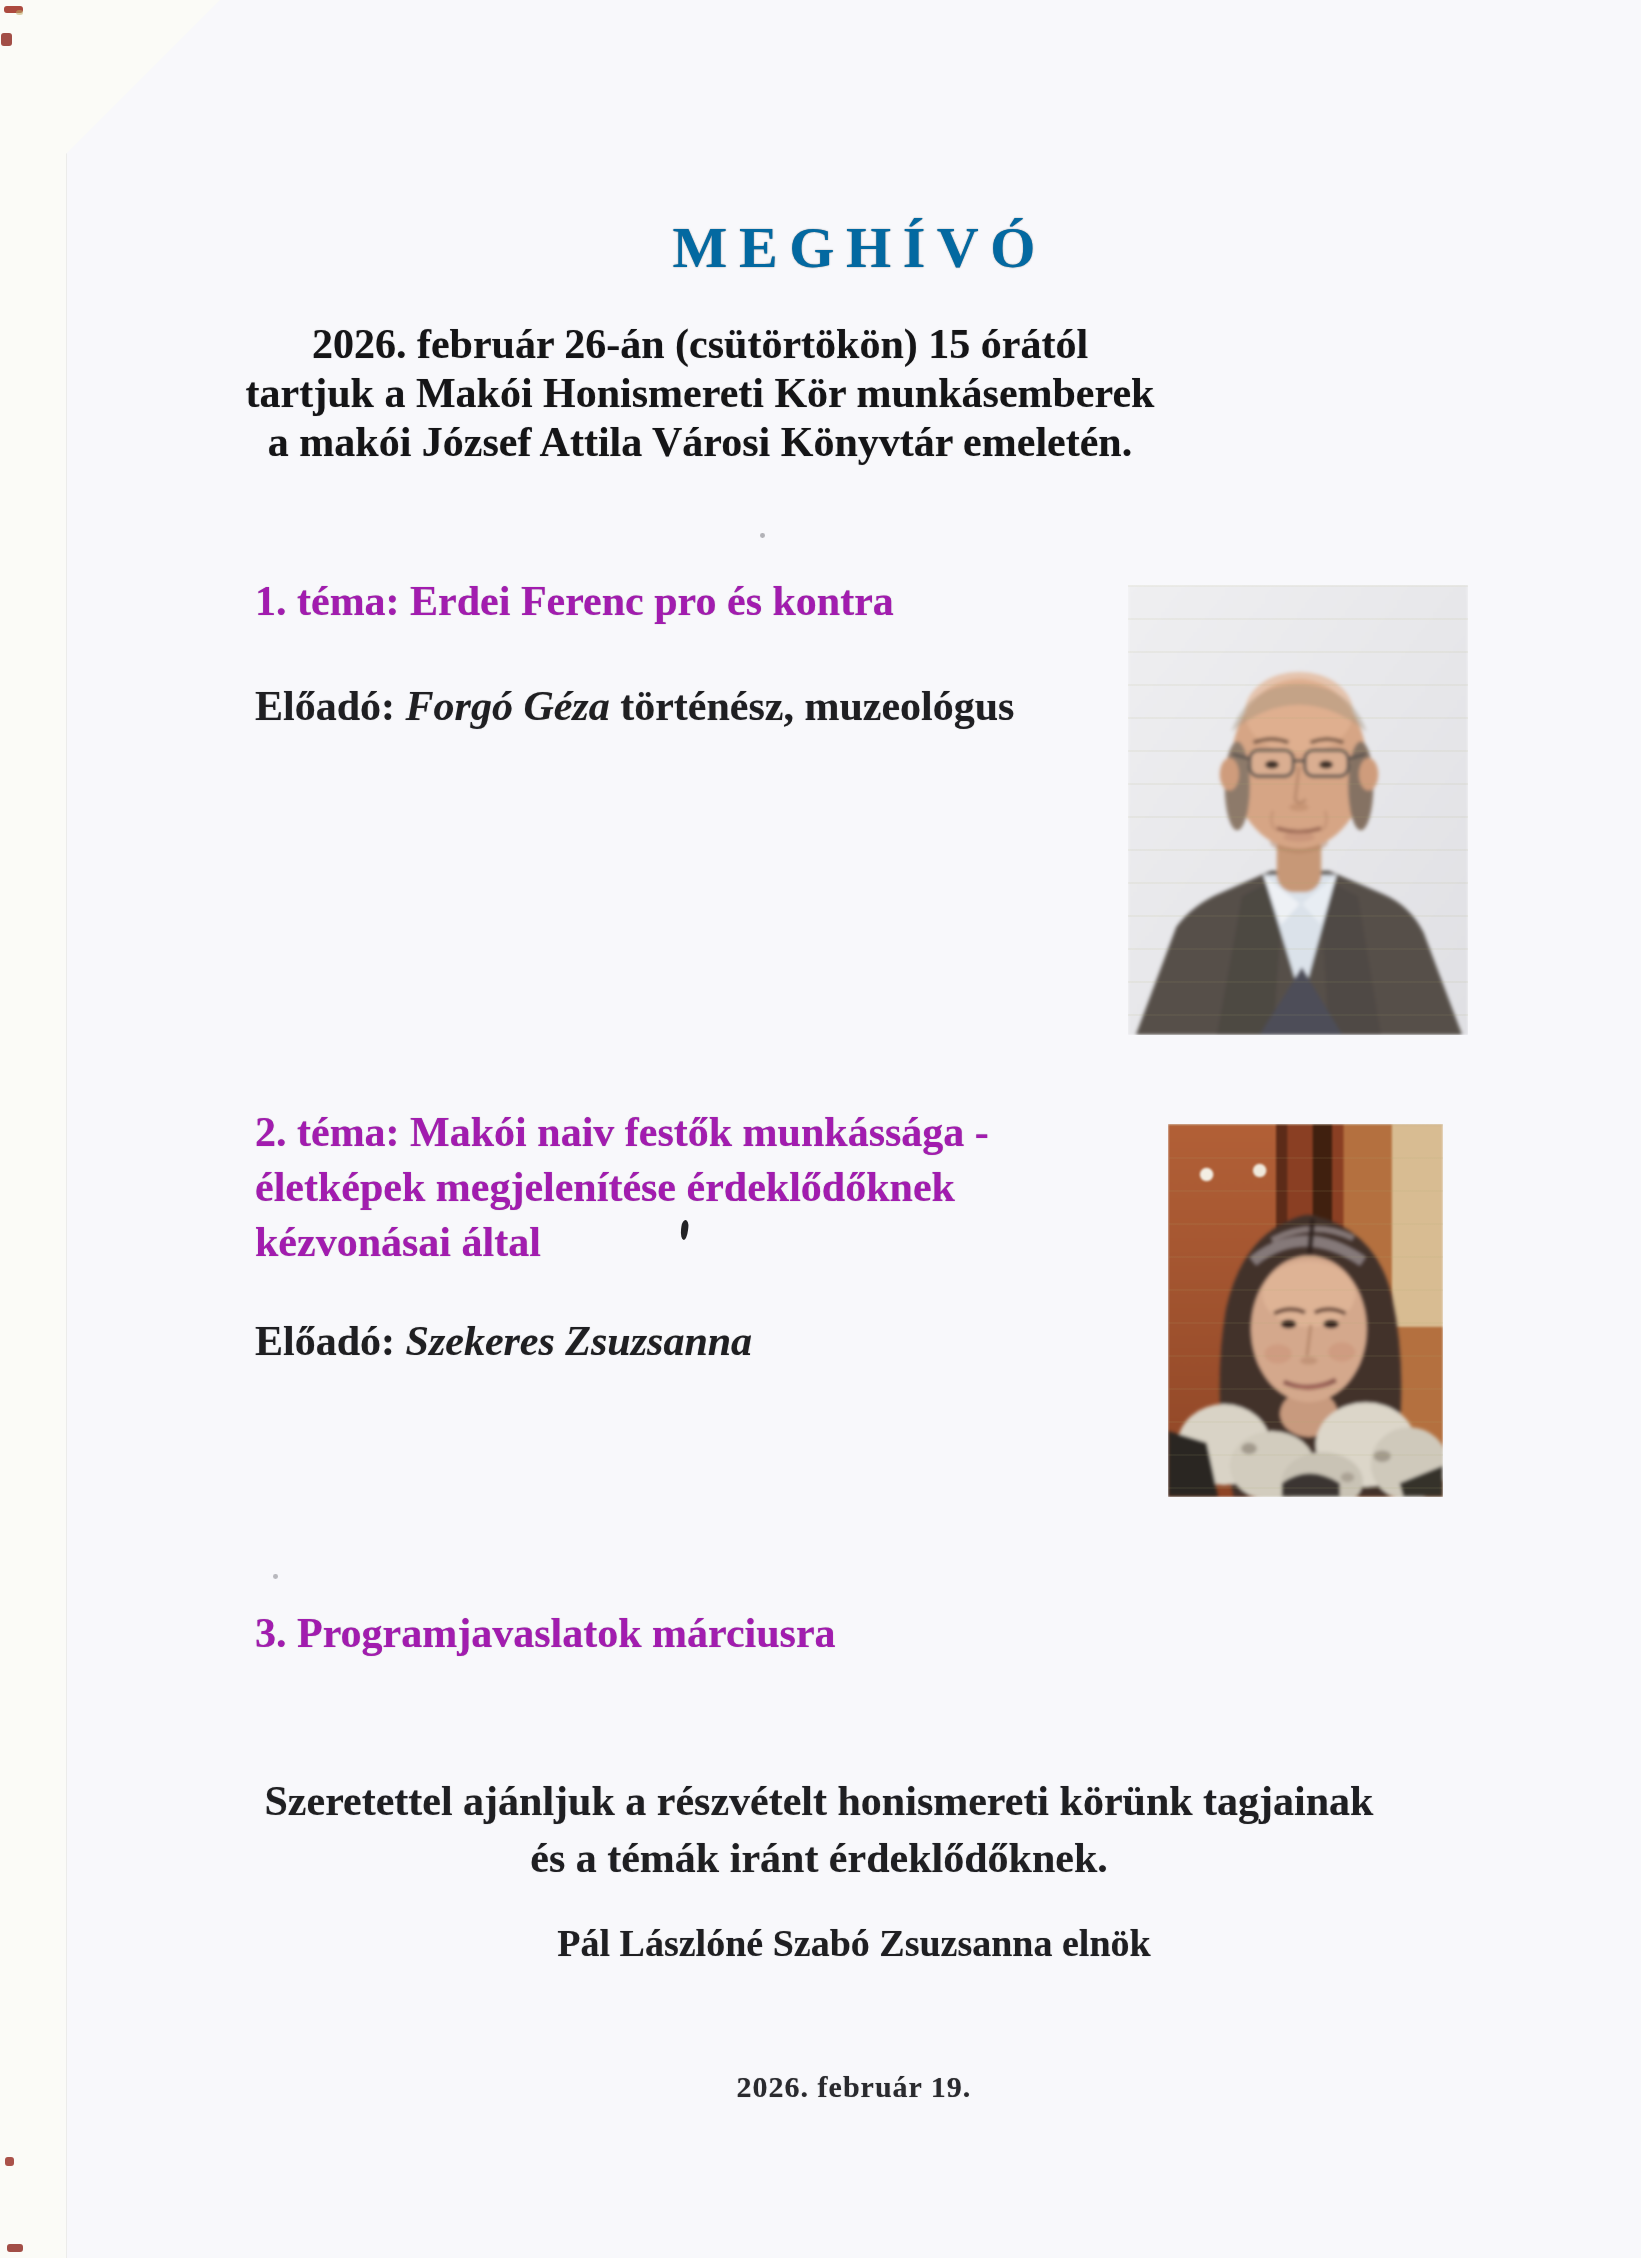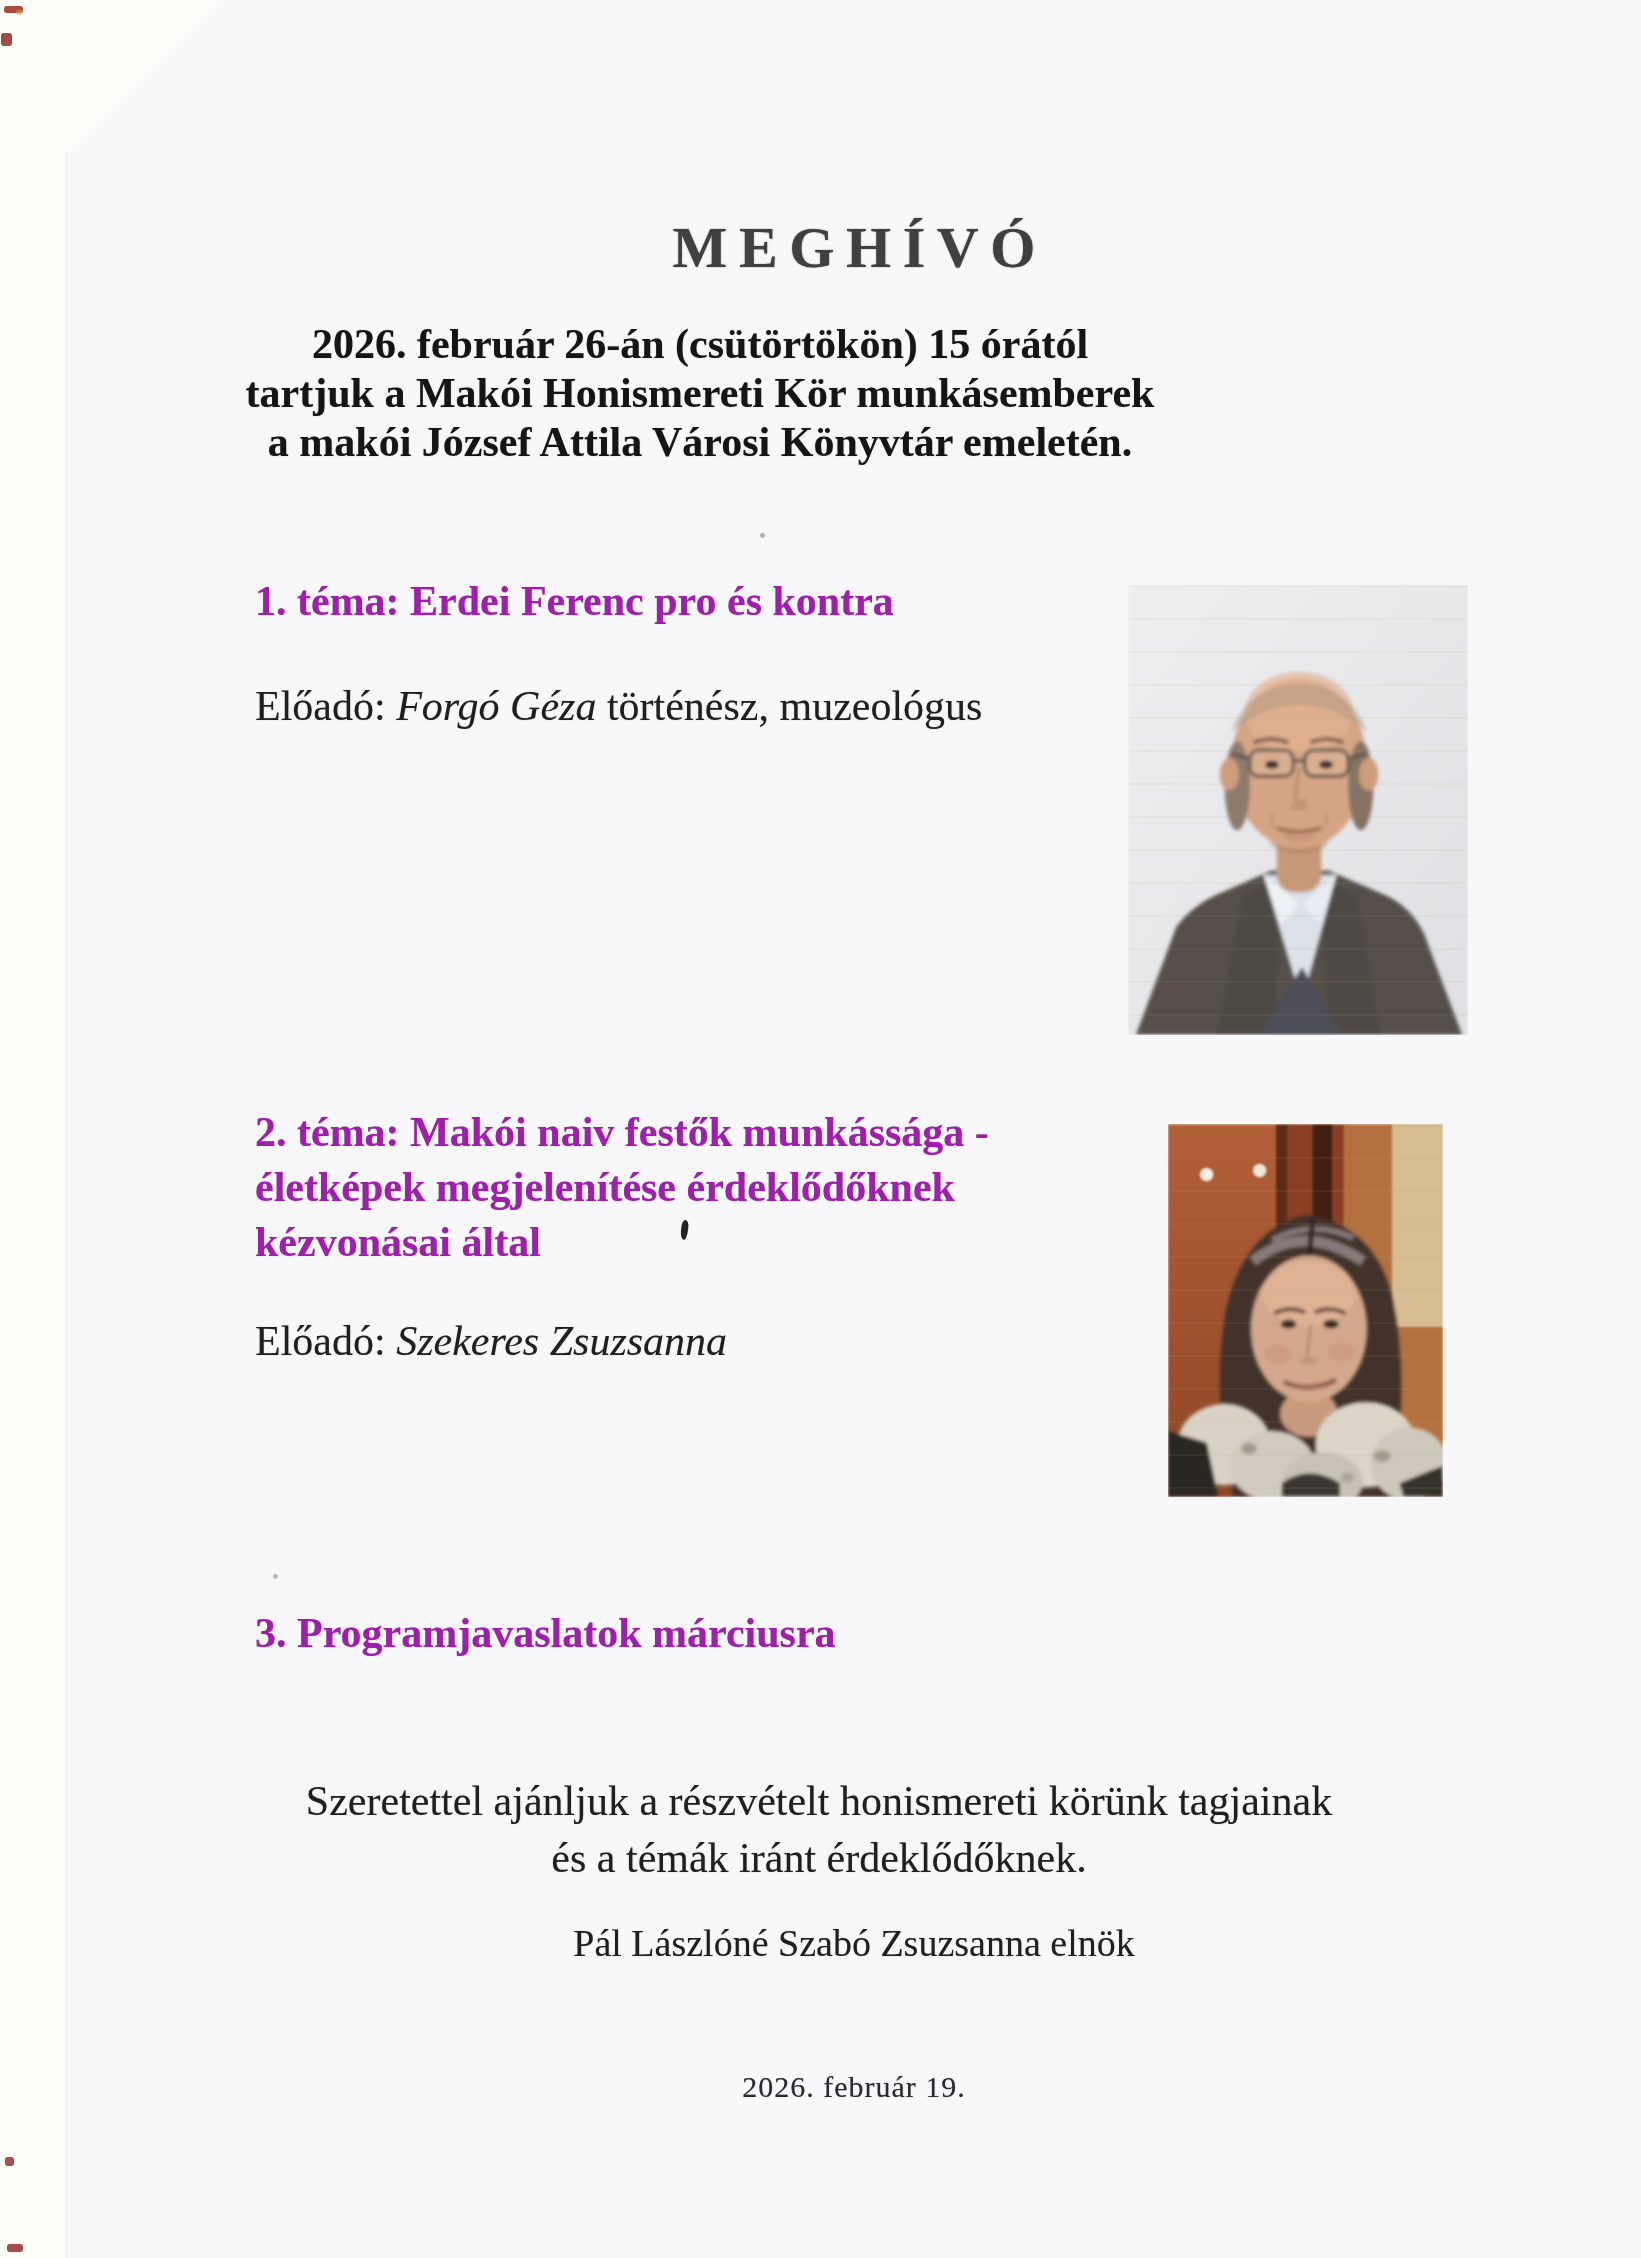--- a/index.html
+++ b/index.html
@@ -12,27 +12,27 @@
   .page { position:relative; width:1641px; height:2258px; }
 
   
   .paper {
     position:absolute; left:66px; top:0; width:1576px; height:2258px;
     background:#f8f8fb;
     border-left:1px solid #ececea;
     clip-path:polygon(0 154px, 154px 0, 100% 0, 100% 100%, 0 100%);
   }
 
-  .txt { position:absolute; color:#1f1f22; text-shadow:0 0 1px rgba(60,60,60,.45); }
+  .txt { position:absolute; color:#1f1f22; text-shadow:0 0 1px rgba(60,60,60,.45);font-weight:bold; }
   .italic { font-style:italic; }
 
   .title {
     position:absolute; left:66px; width:1576px; top:214px;
     font-size:58px; font-weight:700; letter-spacing:11.6px; text-indent:11.6px;
-    text-align:center; color:#404040; text-shadow:0 0 1.4px rgba(20,20,20,.55);
+    text-align:center; color:#0369a1; text-shadow:0 0 1.4px rgba(20,20,20,.55);
     margin:0;
   }
   .intro {
     left:66px; width:1268px; top:320px;
     font-size:42px; font-weight:700; line-height:49px;
     text-align:center; color:#151517;
   }
   .heading { left:255px; font-size:42px; font-weight:700; color:#a21caf; }
   .h1pos  { top:577px; }
   .t2l1   { top:1108px; }

